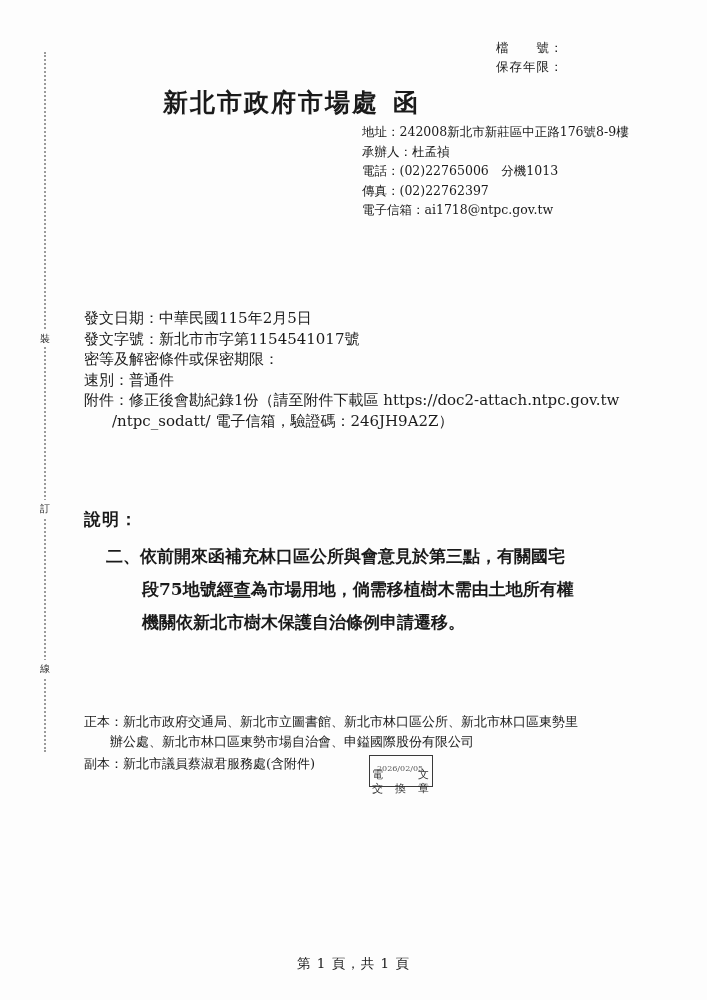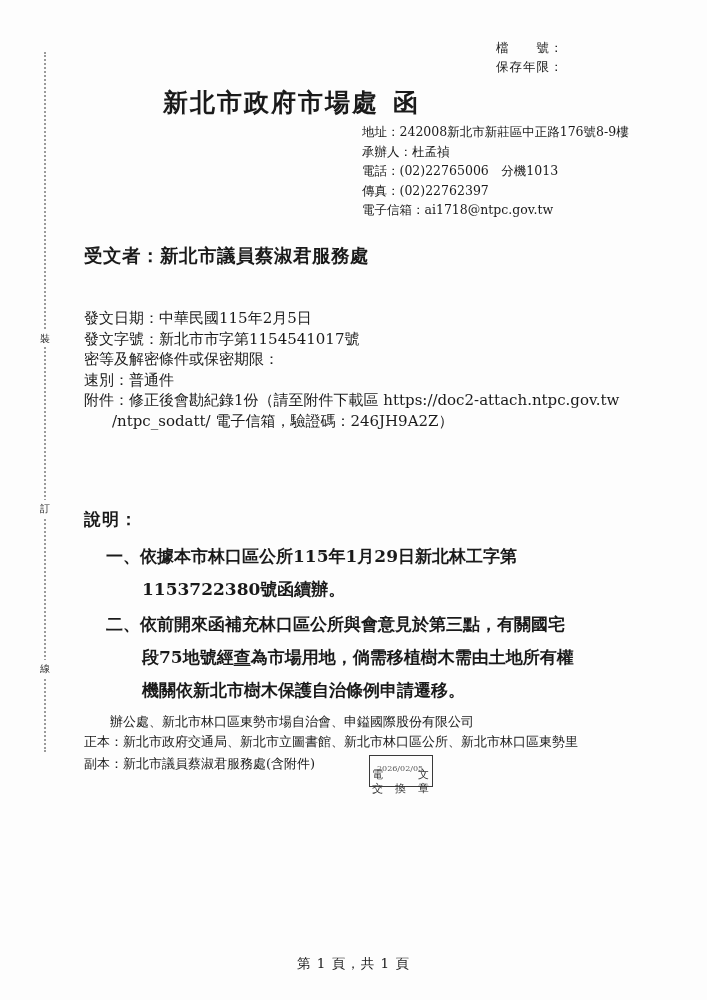--- a/index.html
+++ b/index.html
@@ -209,49 +209,44 @@
   </div>
 
   <div class="contact">
     <div>地址：242008新北市新莊區中正路176號8-9樓</div>
     <div>承辦人：杜孟禎</div>
     <div>電話：(02)22765006　分機1013</div>
     <div>傳真：(02)22762397</div>
     <div>電子信箱：ai1718@ntpc.gov.tw</div>
   </div>
 
-  <div class="recipient">受文者：新北市議員蔡淑君服務處</div>
 
   <div class="meta">
     <div class="row">發文日期：中華民國115年2月5日</div>
     <div class="row">發文字號：新北市市字第1154541017號</div>
     <div class="row">密等及解密條件或保密期限：</div>
     <div class="row">速別：普通件</div>
     <div class="row">附件：修正後會勘紀錄1份（請至附件下載區 https://doc2-attach.ntpc.gov.tw</div>
     <div class="row indent">/ntpc_sodatt/ 電子信箱，驗證碼：246JH9A2Z）</div>
   </div>
 
 
   <div class="explain-head">說明：</div>
 
   <div class="items">
     <div class="item">
-      <div><span>一、</span><span>依據本市林口區公所115年1月29日新北林工字第</span></div>
-      <div class="cont">1153722380號函續辦。</div>
-    </div>
-    <div class="item">
       <div><span>二、</span><span>依前開來函補充林口區公所與會意見於第三點，有關國宅</span></div>
       <div class="cont"><span>段75地號經</span><span class="underline">查</span><span>為市場用地，倘需移植樹木需由土地所有權</span></div>
       <div class="cont">機關依新北市樹木保護自治條例申請遷移。</div>
     </div>
   </div>
 
   <div class="dist">
+    <div class="row"><span>正本：</span><span>新北市政府交通局、新北市立圖書館、新北市林口區公所、新北市林口區東勢里</span></div>
     <div class="row indent">辦公處、新北市林口區東勢市場自治會、申鎰國際股份有限公司</div>
-    <div class="row"><span>正本：</span><span>新北市政府交通局、新北市立圖書館、新北市林口區公所、新北市林口區東勢里</span></div>
     <div class="row copy">副本：新北市議員蔡淑君服務處(含附件)</div>
   </div>
 
   <div class="seal">
     <div class="date">2026/02/05</div>
     <div class="r">
       <span>電</span>
       <span>文</span>
     </div>
     <div class="r">

